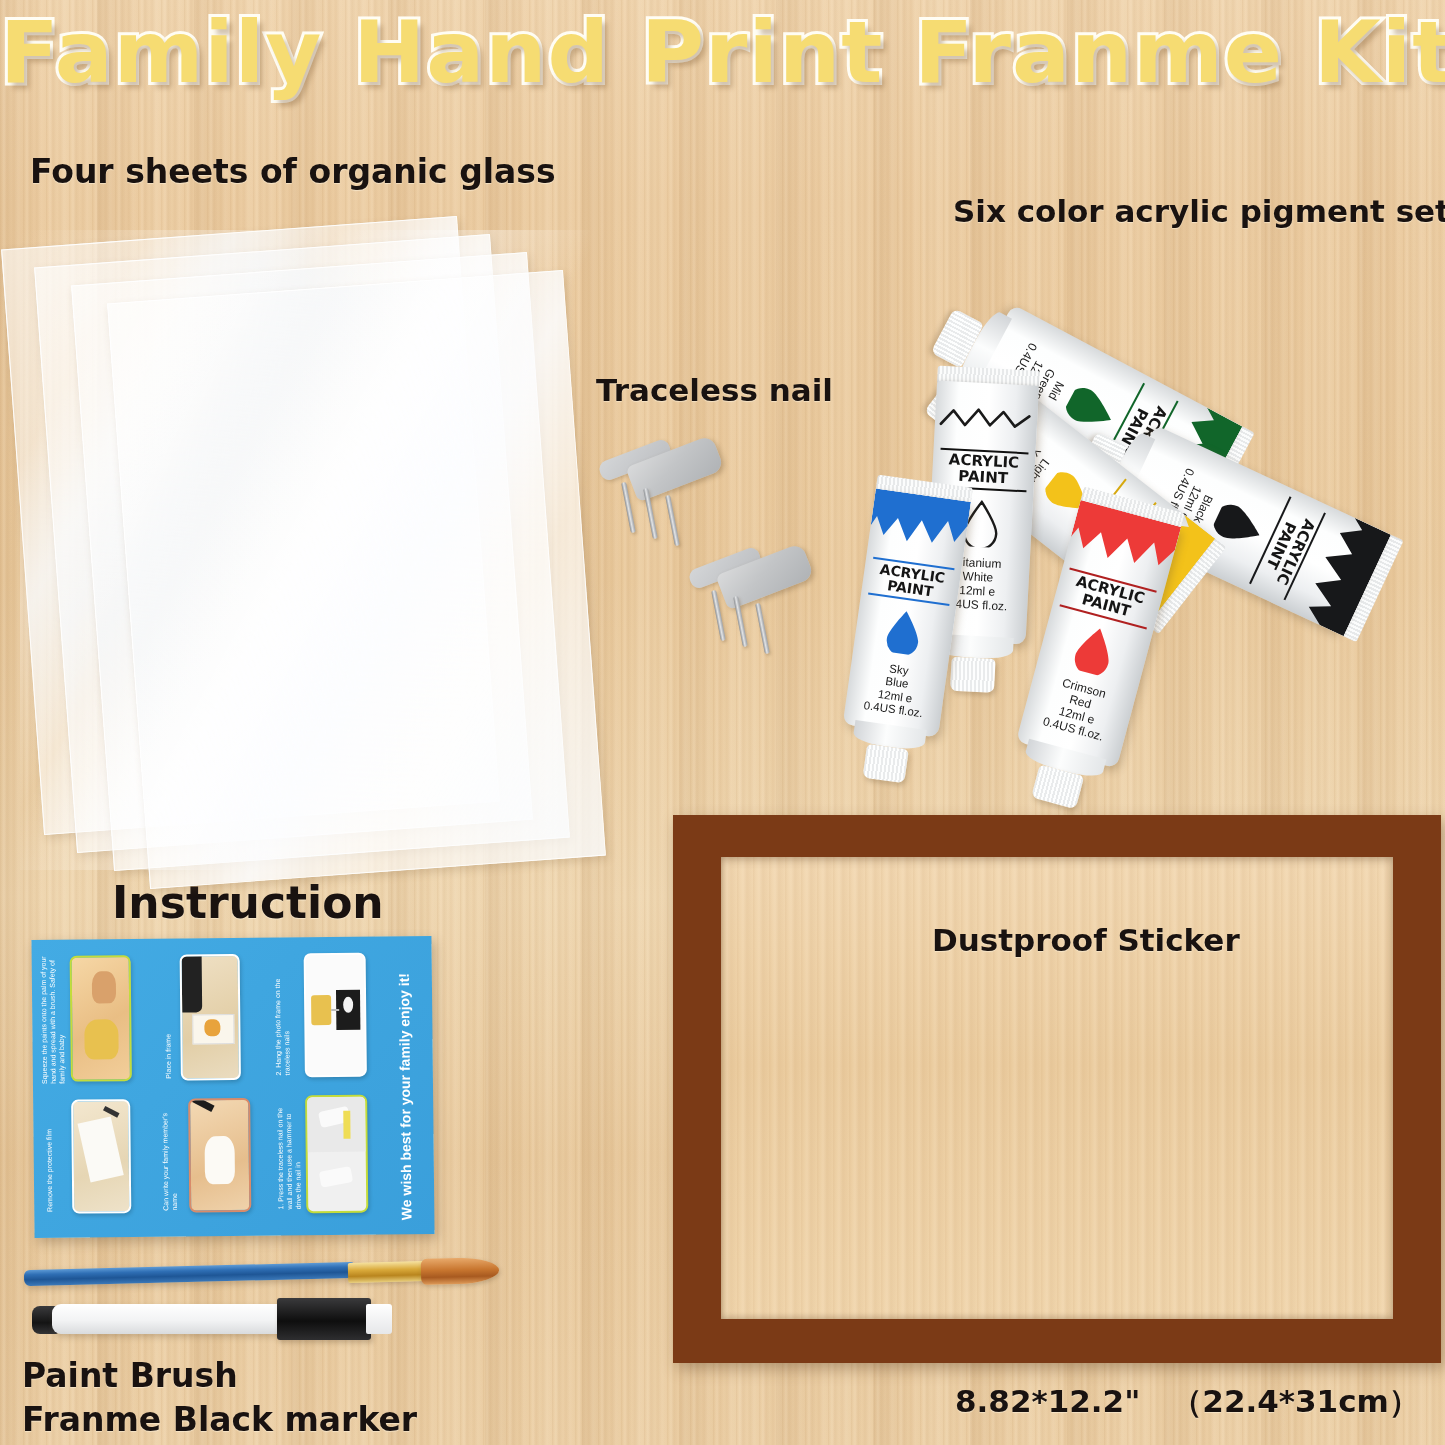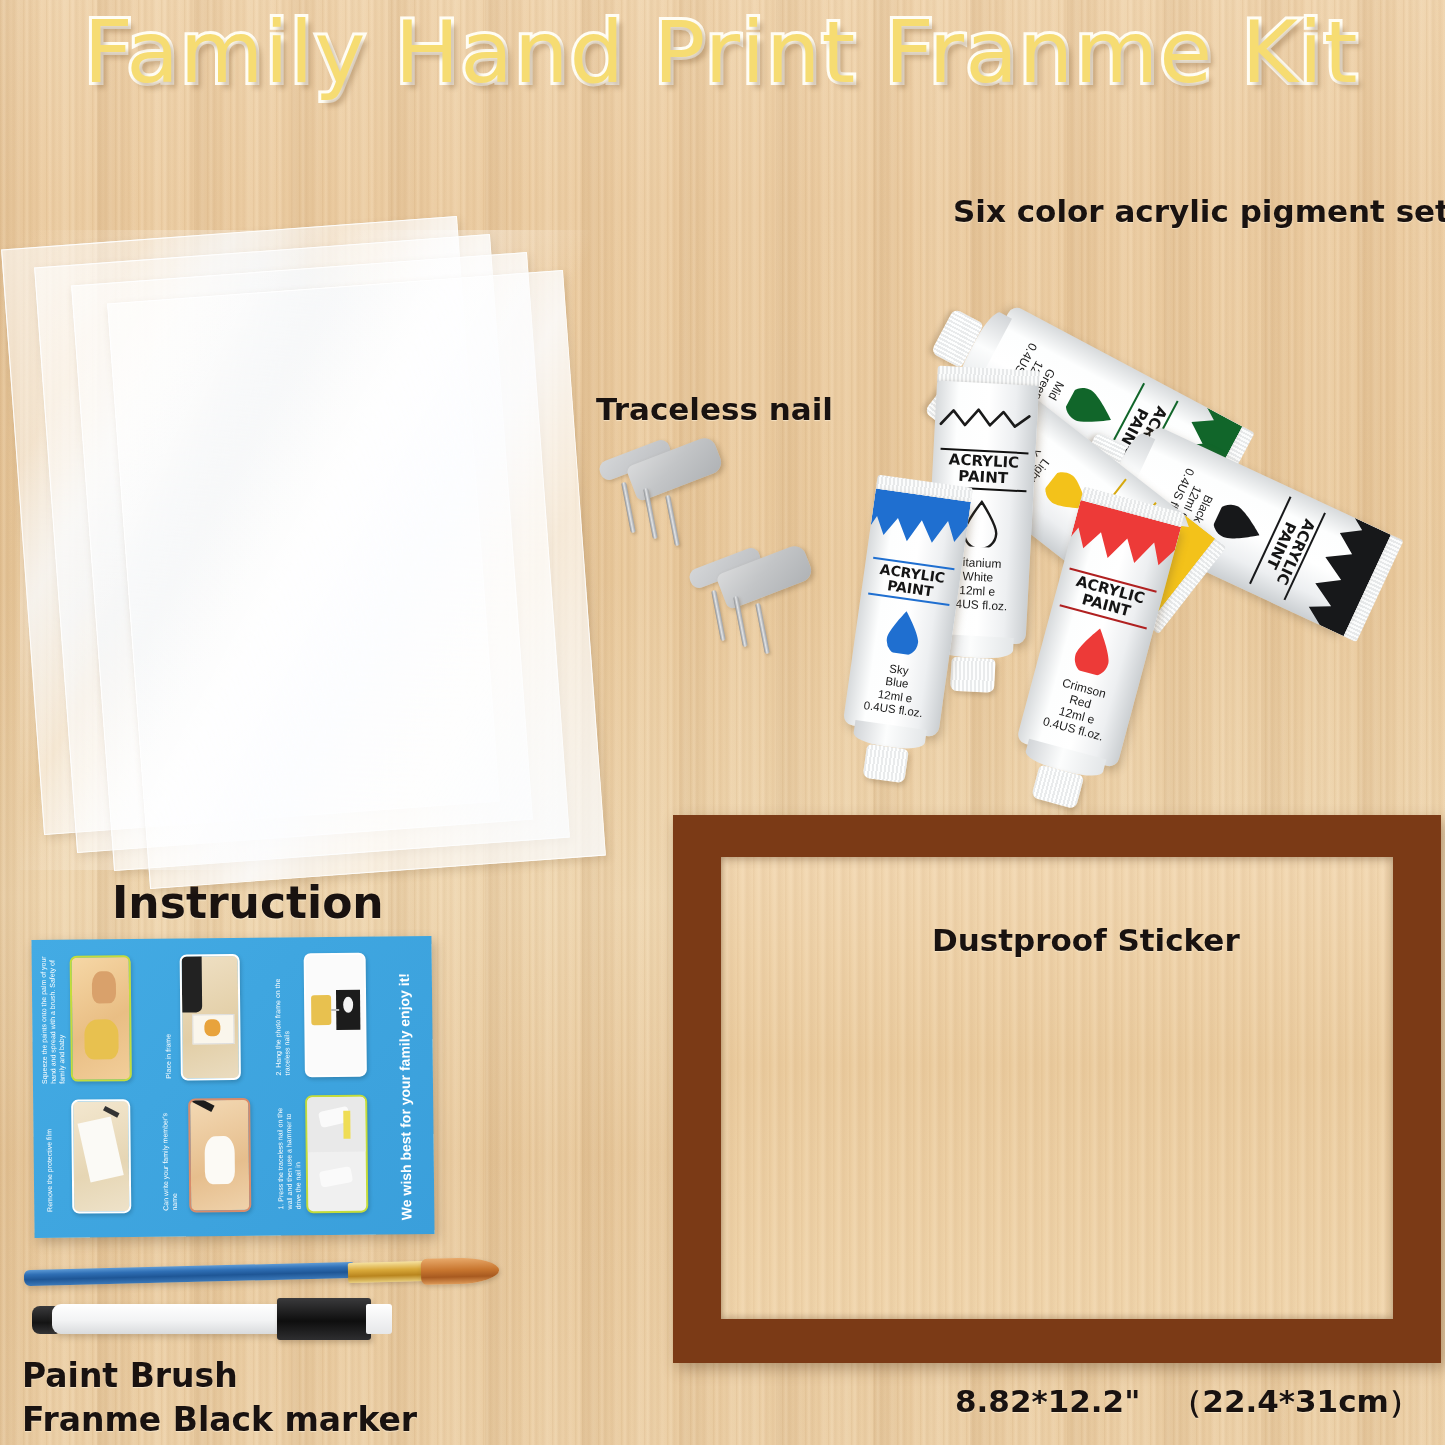--- a/index.html
+++ b/index.html
@@ -18,21 +18,21 @@
         rgba(255,240,220,0.10) 18px, rgba(190,146,95,0.00) 23px),
       repeating-linear-gradient(90deg,
         rgba(160,115,65,0.10) 0px, rgba(160,115,65,0) 43px,
         rgba(255,245,225,0.10) 60px, rgba(160,115,65,0) 97px),
       linear-gradient(180deg,#EFD3AC 0%, #EBCBA0 14%, #E9C99C 40%, #EED5AE 62%, #E7C79A 80%, #EBCEA4 100%);
   }
   
   #title{
     position:absolute;left:0;top:2px;width:1442px;text-align:center;
     font-family:"DejaVu Sans","Liberation Sans",sans-serif;
-    font-weight:normal;font-size:86px;letter-spacing:1px;
+    font-weight:bold;font-size:86px;letter-spacing:1px;
     color:#F6DC72;
     -webkit-text-stroke:6px #FFFDF4;
     paint-order:stroke fill;
     text-shadow:5px 6px 5px rgba(120,85,45,.33);
     white-space:nowrap;
   }
   
   .cap{
     position:absolute;
     font-family:"DejaVu Sans","Liberation Sans",sans-serif;
@@ -186,22 +186,23 @@
     box-shadow:inset 0 3px 9px rgba(80,50,25,.30), inset 0 -2px 6px rgba(80,50,25,.18);
   }
 </style>
 </head>
 <body>
 
 <div id="stage">
 
   <div id="title">Family Hand Print Franme Kit</div>
 
-
-  <div class="cap" style="left:596px;top:391px;font-size:31px;">Traceless nail</div>
+  <div class="cap" style="left:30px;top:152px;font-size:33px;">Four sheets of organic glass</div>
+
+  <div class="cap" style="left:596px;top:372px;font-size:31px;">Traceless nail</div>
 
   <div class="cap" style="left:953px;top:193px;font-size:31px;">Six color acrylic pigment set</div>
 
   <div class="cap" style="left:112px;top:877px;font-size:44px;">Instruction</div>
 
   <div class="cap" style="left:22px;top:1356px;font-size:33px;">Paint Brush</div>
 
   <div class="cap" style="left:932px;top:922px;font-size:31px;z-index:7;">Dustproof Sticker</div>
   <div class="cap" style="left:22px;top:1400px;font-size:33px;">Franme Black marker</div>
 

